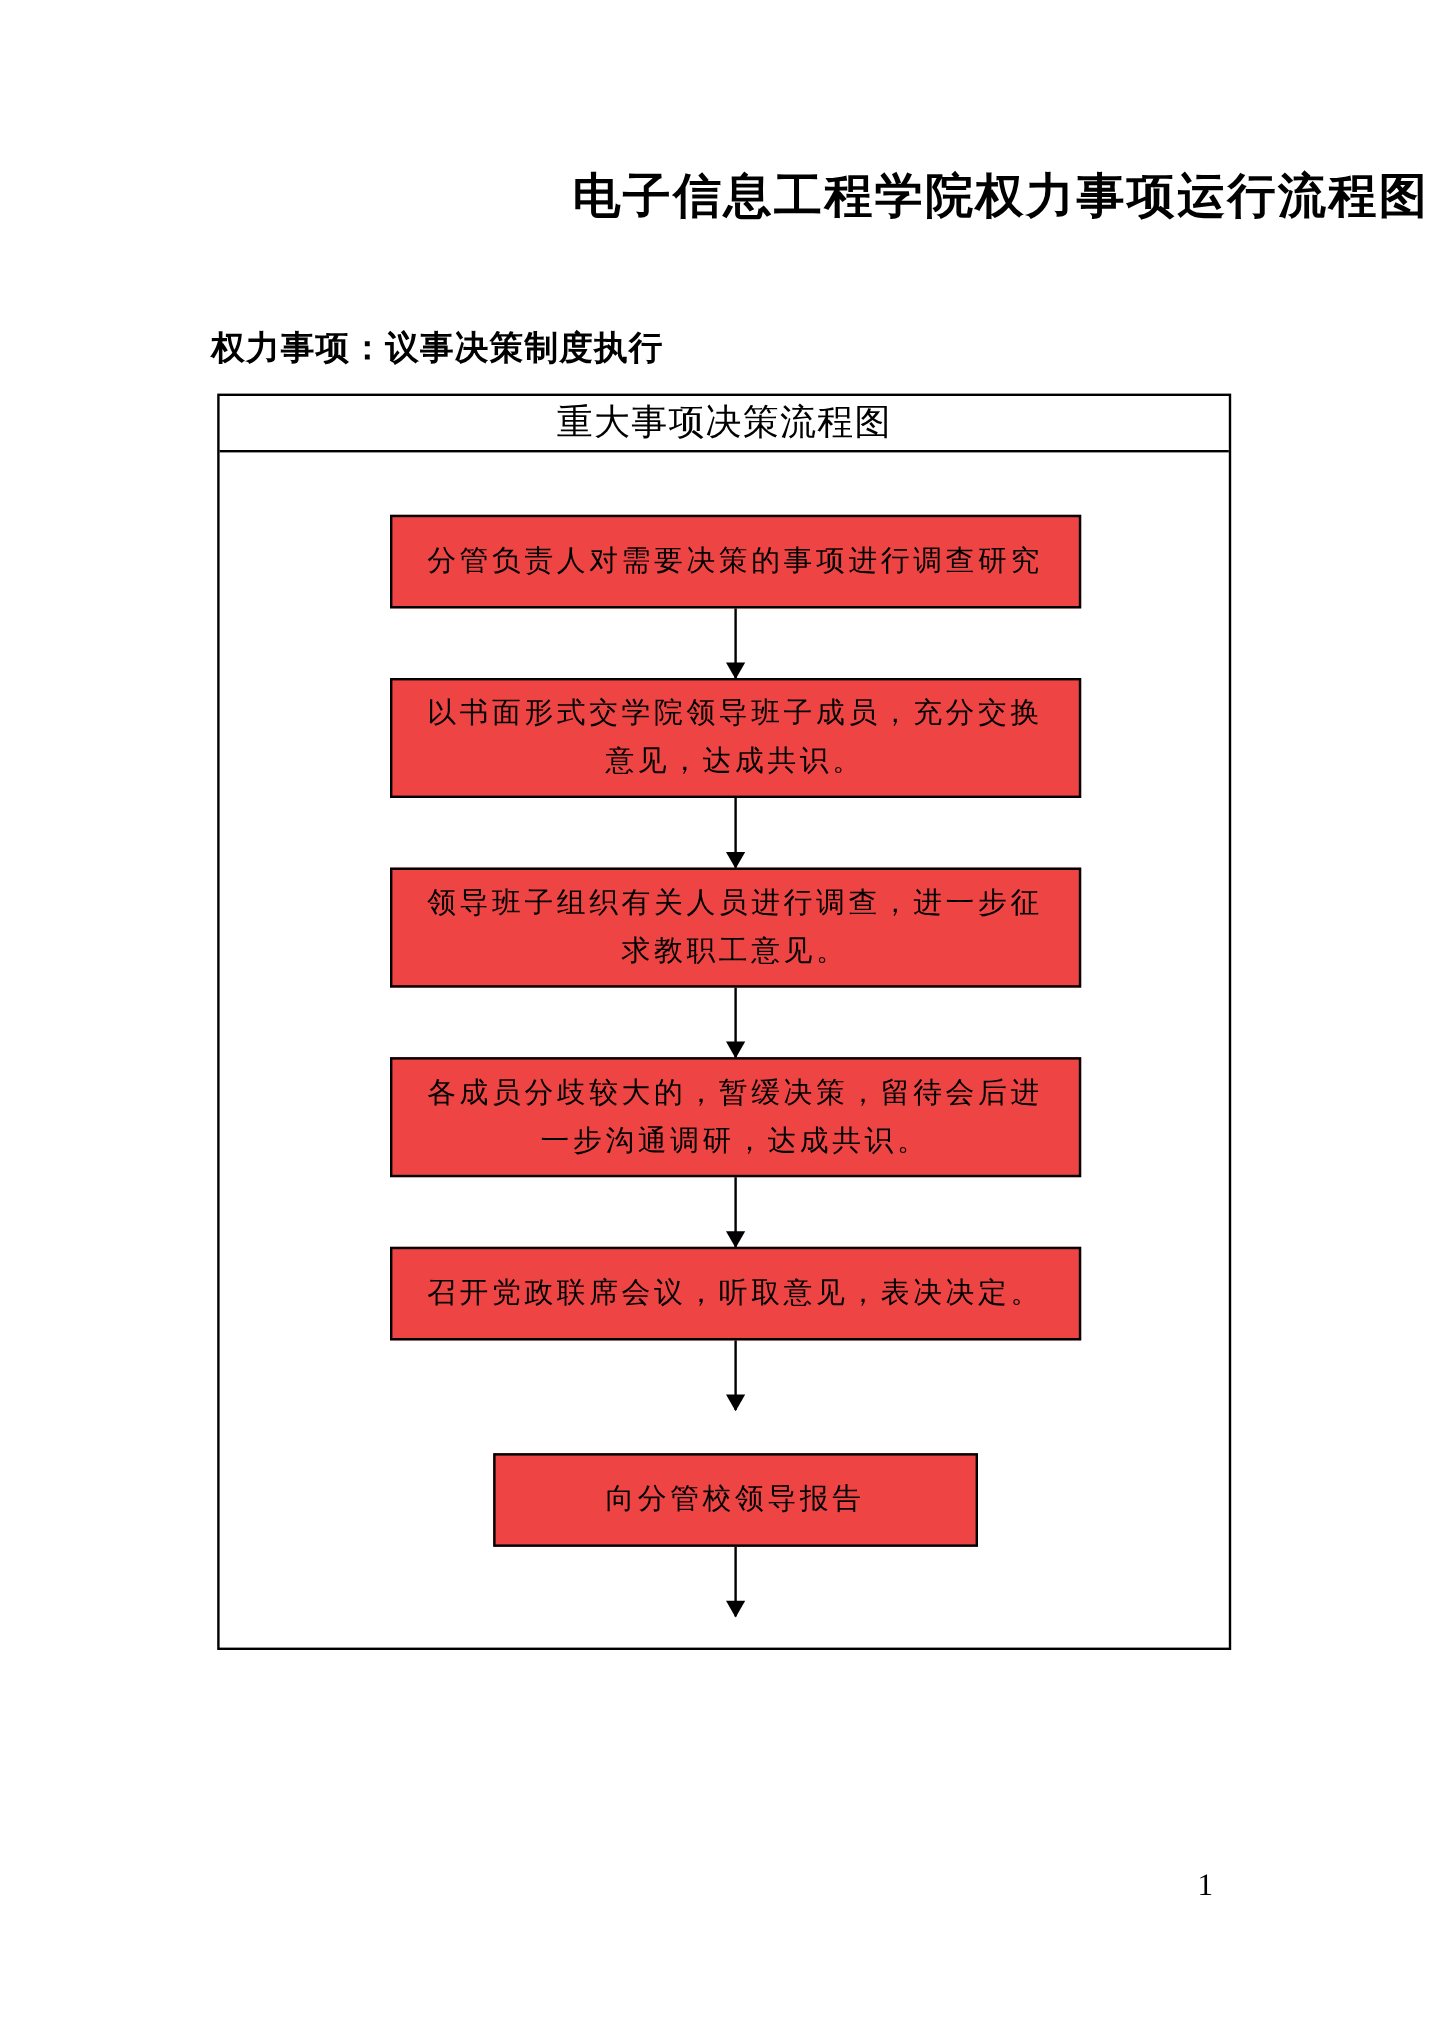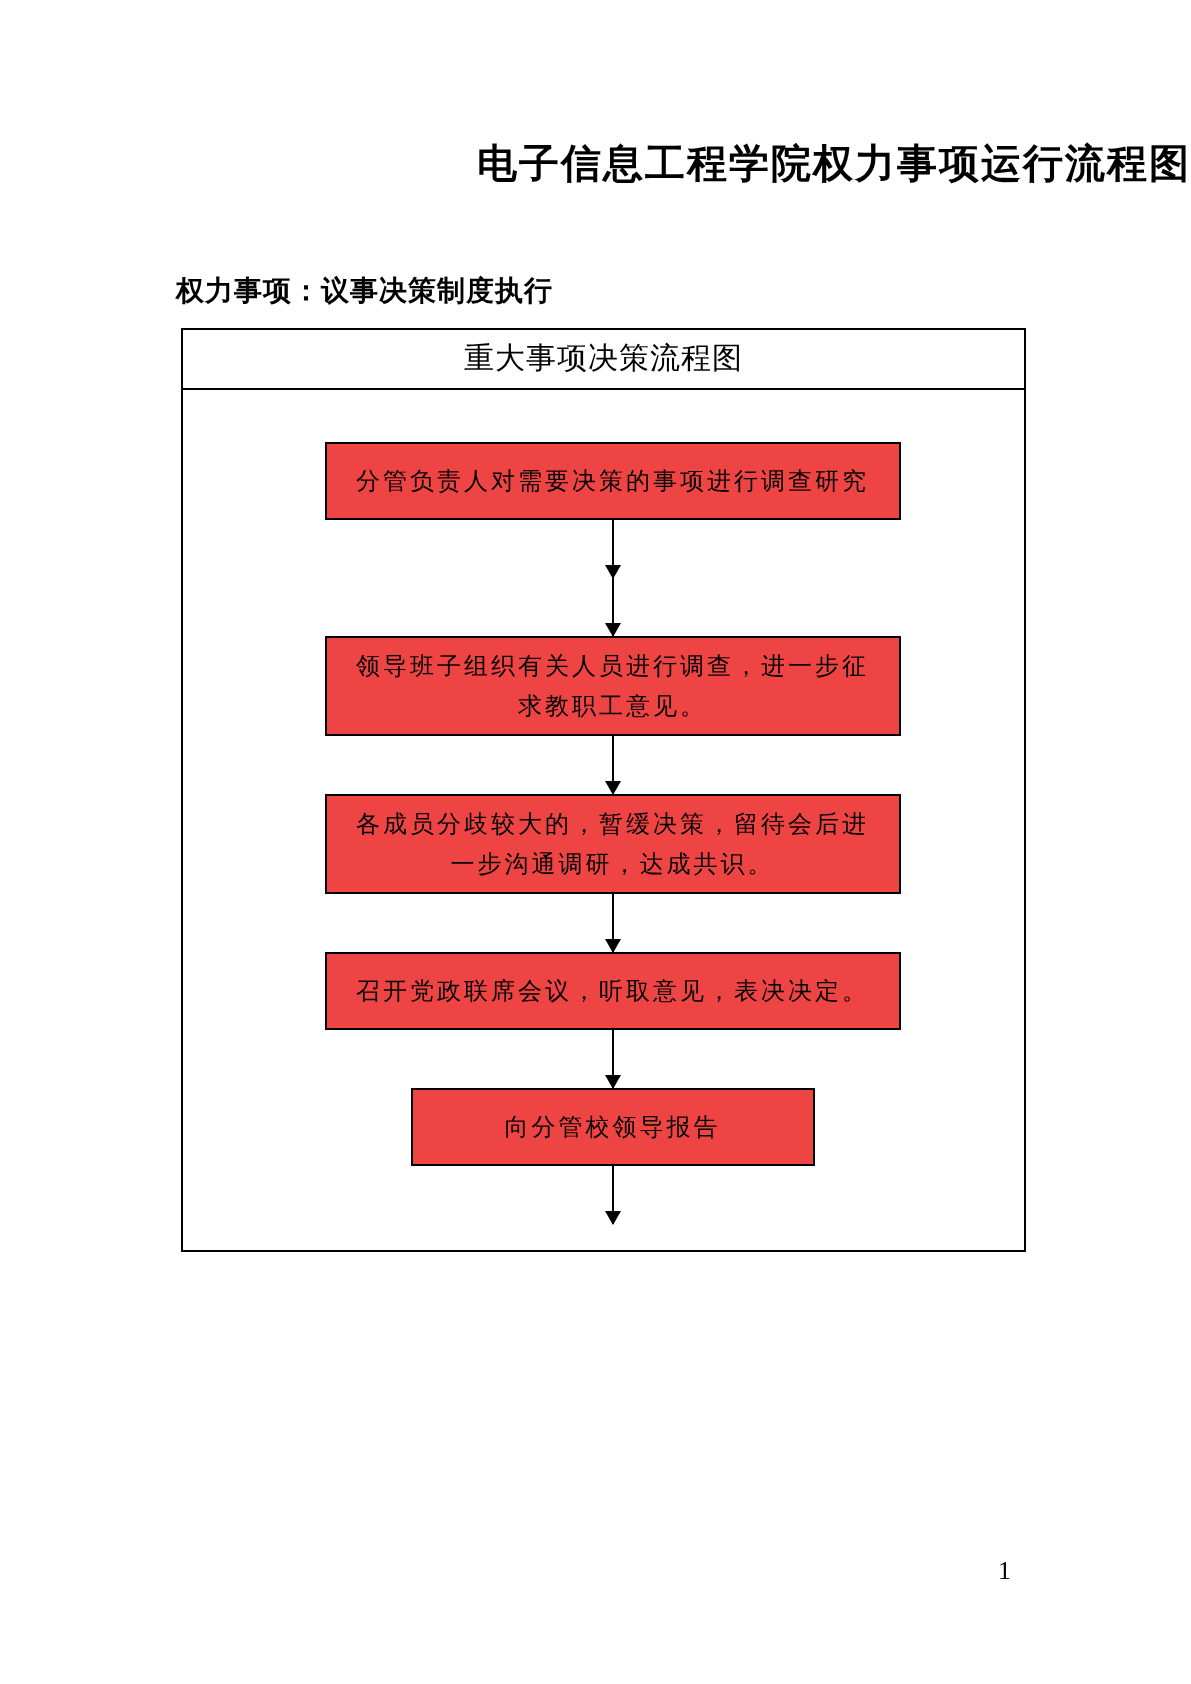--- a/index.html
+++ b/index.html
@@ -33,21 +33,21 @@
   }
 
   .fc-frame {
     margin: 20px 0 0 181px;
     width: 845px;
     border: 2px solid #000;
     background: #fff;
   }
 
   .fc-header {
-    height: 60px;
+    height: 47px;
     border-bottom: 2px solid #000;
     display: flex;
     align-items: center;
     justify-content: center;
     font-family: "Liberation Sans", sans-serif;
     font-weight: normal;
     font-size: 30px;
     letter-spacing: 1px;
   }
 
@@ -70,21 +70,21 @@
     align-items: center;
     justify-content: center;
     text-align: center;
     font-family: "Liberation Serif", serif;
     font-size: 24px;
     letter-spacing: 3px;
     line-height: 40px;
     background: #ef4444;
   }
   .flow-box.wide   { width: 576px; }
-  .flow-box.narrow { width: 404px; }
+  .flow-box.narrow { width: 404px; margin-top: 36px; }
 
   .down-arrow {
     position: relative;
     width: 2px;
     height: 58px;
     background: #000;
   }
   .down-arrow::after {
     content: "";
     position: absolute;
@@ -117,20 +117,21 @@
 
   <div class="fc-header">重大事项决策流程图</div>
 
   <div class="fc-body">
     <div class="flow-col">
 
       <div class="flow-box wide">分管负责人对需要决策的事项进行调查研究</div>
 
       <div class="down-arrow"></div>
 
+      <div class="flow-box wide">以书面形式交学院领导班子成员，充分交换意见，达成共识。</div>
 
       <div class="down-arrow"></div>
 
       <div class="flow-box wide">领导班子组织有关人员进行调查，进一步征求教职工意见。</div>
 
       <div class="down-arrow"></div>
 
       <div class="flow-box wide">各成员分歧较大的，暂缓决策，留待会后进一步沟通调研，达成共识。</div>
 
       <div class="down-arrow"></div>

